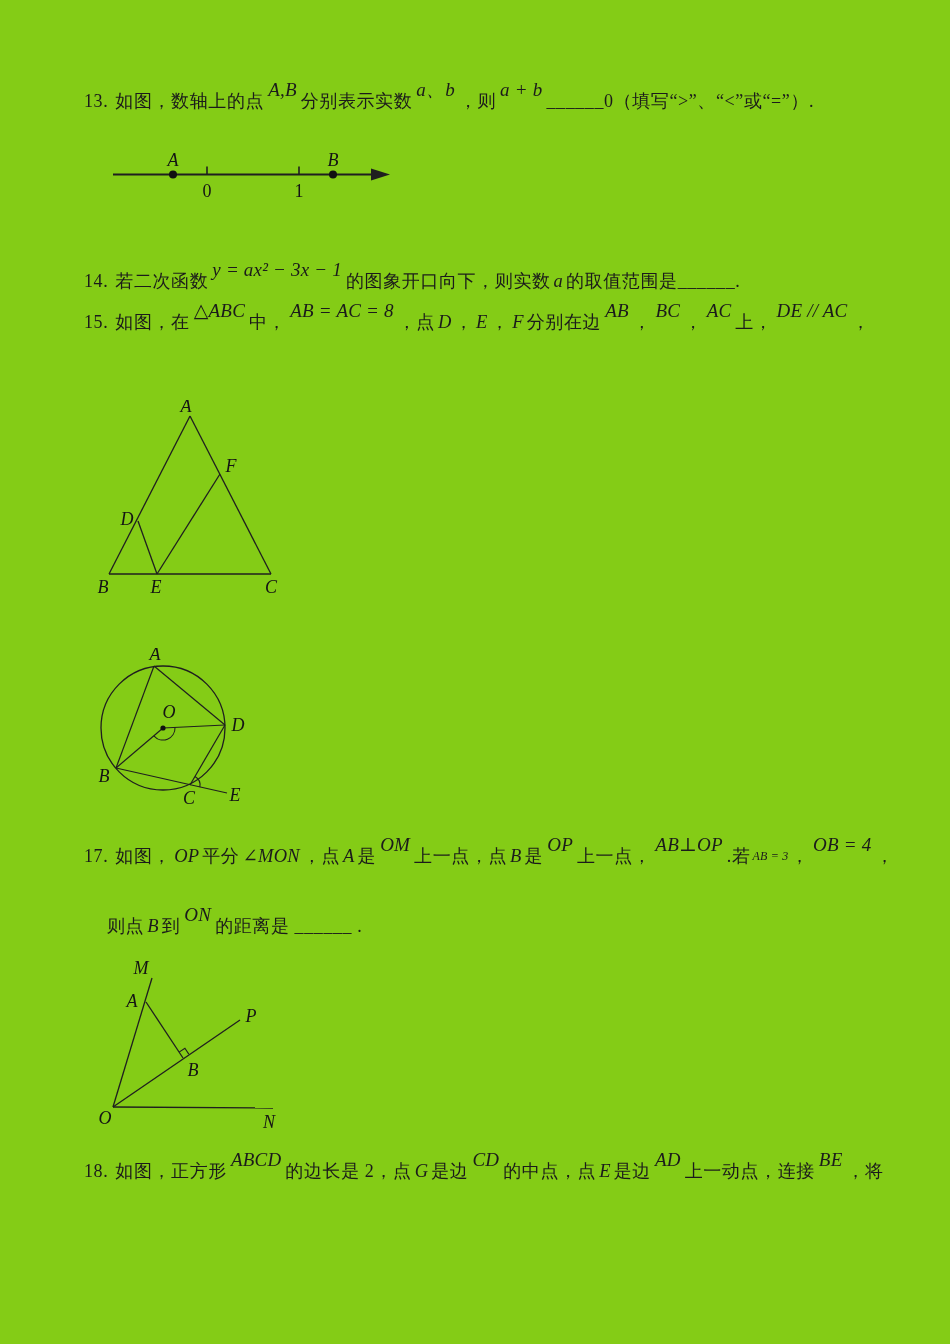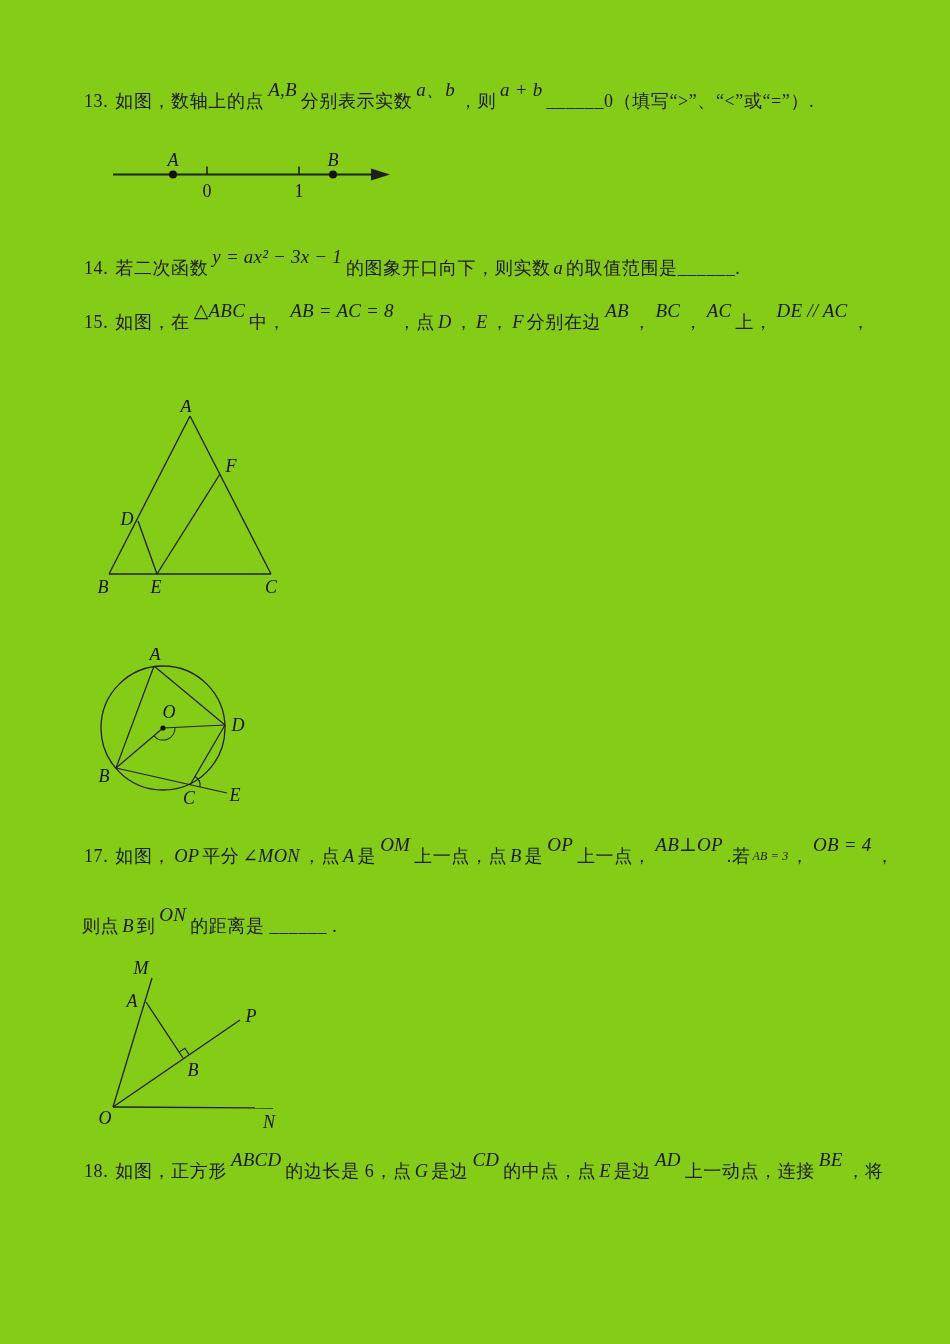--- a/index.html
+++ b/index.html
@@ -31,21 +31,21 @@
     <line x1="107" y1="21.5" x2="107" y2="29.5" stroke-width="1.6"></line>
     <line x1="199" y1="21.5" x2="199" y2="29.5" stroke-width="1.6"></line>
     <circle cx="73" cy="29.5" r="4" fill="#111"></circle>
     <circle cx="233" cy="29.5" r="4" fill="#111"></circle>
     <text class="lbl" x="73" y="21" text-anchor="middle">A</text>
     <text class="lbl" x="233" y="21" text-anchor="middle">B</text>
     <text class="nlbl" x="107" y="52" text-anchor="middle">0</text>
     <text class="nlbl" x="199" y="52" text-anchor="middle">1</text>
   </svg>
 
-  <p class="line" style="left:84px;top:256px">
+  <p class="line" style="left:84px;top:269px">
     <span class="num">14.</span><span>若二次函数</span><span class="sup">y = ax² − 3x − 1</span><span>的图象开口向下，则实数</span><span class="m">a</span><span>的取值范围是______.</span>
   </p>
 
   <p class="line" style="left:84px;top:310px">
     <span class="num">15.</span><span>如图，在</span><span class="sup">△ABC</span><span>中，</span><span class="sup">AB = AC = 8</span><span>，点</span><span class="m">D</span><span>，</span><span class="m">E</span><span>，</span><span class="m">F</span><span>分别在边</span><span class="sup">AB</span><span>，</span><span class="sup">BC</span><span>，</span><span class="sup">AC</span><span>上，</span><span class="sup">DE // AC</span><span>，</span>
   </p>
 
   <svg class="fig" style="left:90px;top:400px" width="210" height="200">
     <line x1="100" y1="16" x2="19" y2="174" stroke-width="1.3"></line>
     <line x1="100" y1="16" x2="181" y2="174" stroke-width="1.3"></line>
@@ -76,35 +76,35 @@
     <text class="lbl" x="19" y="134" text-anchor="middle">B</text>
     <text class="lbl" x="104" y="156" text-anchor="middle">C</text>
     <text class="lbl" x="153" y="83" text-anchor="middle">D</text>
     <text class="lbl" x="150" y="153" text-anchor="middle">E</text>
     <text class="lbl" x="84" y="70" text-anchor="middle">O</text>
   </svg>
 
   <p class="line" style="left:84px;top:844px">
     <span class="num">17.</span><span>如图，</span><span class="m">OP</span><span>平分</span><span class="m">∠MON</span><span>，点</span><span class="m">A</span><span>是</span><span class="sup">OM</span><span>上一点，点</span><span class="m">B</span><span>是</span><span class="sup">OP</span><span>上一点，</span><span class="sup">AB⊥OP</span><span>.若</span><span class="msm">AB = 3</span><span>，</span><span class="sup">OB = 4</span><span>，</span>
   </p>
-  <p class="line" style="left:82px;top:914px">
+  <p class="line" style="left:107px;top:914px">
     <span>则点</span><span class="m">B</span><span>到</span><span class="sup">ON</span><span>的距离是 ______ .</span>
   </p>
 
   <svg class="fig" style="left:85px;top:958px" width="210" height="175">
     <line x1="28" y1="149" x2="67" y2="20" stroke-width="1.3"></line>
     <line x1="28" y1="149" x2="188" y2="150" stroke-width="1.3"></line>
     <line x1="28" y1="149" x2="155" y2="62" stroke-width="1.3"></line>
     <line x1="61" y1="44" x2="98" y2="100" stroke-width="1.3"></line>
     <polyline points="94.1,94.1 99.9,90.2 103.8,96.1" stroke-width="1.1"></polyline>
     <text class="lbl" x="56" y="16" text-anchor="middle">M</text>
     <text class="lbl" x="47" y="49" text-anchor="middle">A</text>
     <text class="lbl" x="166" y="64" text-anchor="middle">P</text>
     <text class="lbl" x="108" y="118" text-anchor="middle">B</text>
     <text class="lbl" x="20" y="166" text-anchor="middle">O</text>
     <text class="lbl" x="184" y="170" text-anchor="middle">N</text>
   </svg>
 
   <p class="line" style="left:84px;top:1159px">
-    <span class="num">18.</span><span>如图，正方形</span><span class="sup">ABCD</span><span>的边长是 6，点</span><span class="m">G</span><span>是边</span><span class="sup">CD</span><span>的中点，点</span><span class="m">E</span><span>是边</span><span class="sup">AD</span><span>上一动点，连接</span><span class="sup">BE</span><span>，将</span>
+    <span class="num">18.</span><span>如图，正方形</span><span class="sup">ABCD</span><span>的边长是 2，点</span><span class="m">G</span><span>是边</span><span class="sup">CD</span><span>的中点，点</span><span class="m">E</span><span>是边</span><span class="sup">AD</span><span>上一动点，连接</span><span class="sup">BE</span><span>，将</span>
   </p>
 
 </div>
 
 </body></html>

